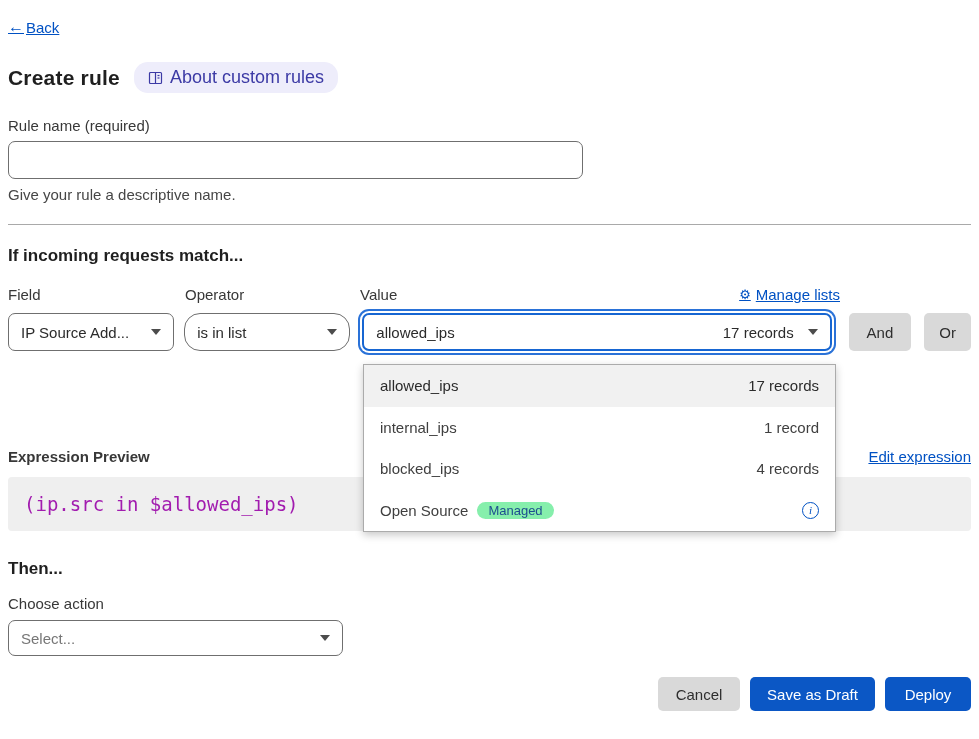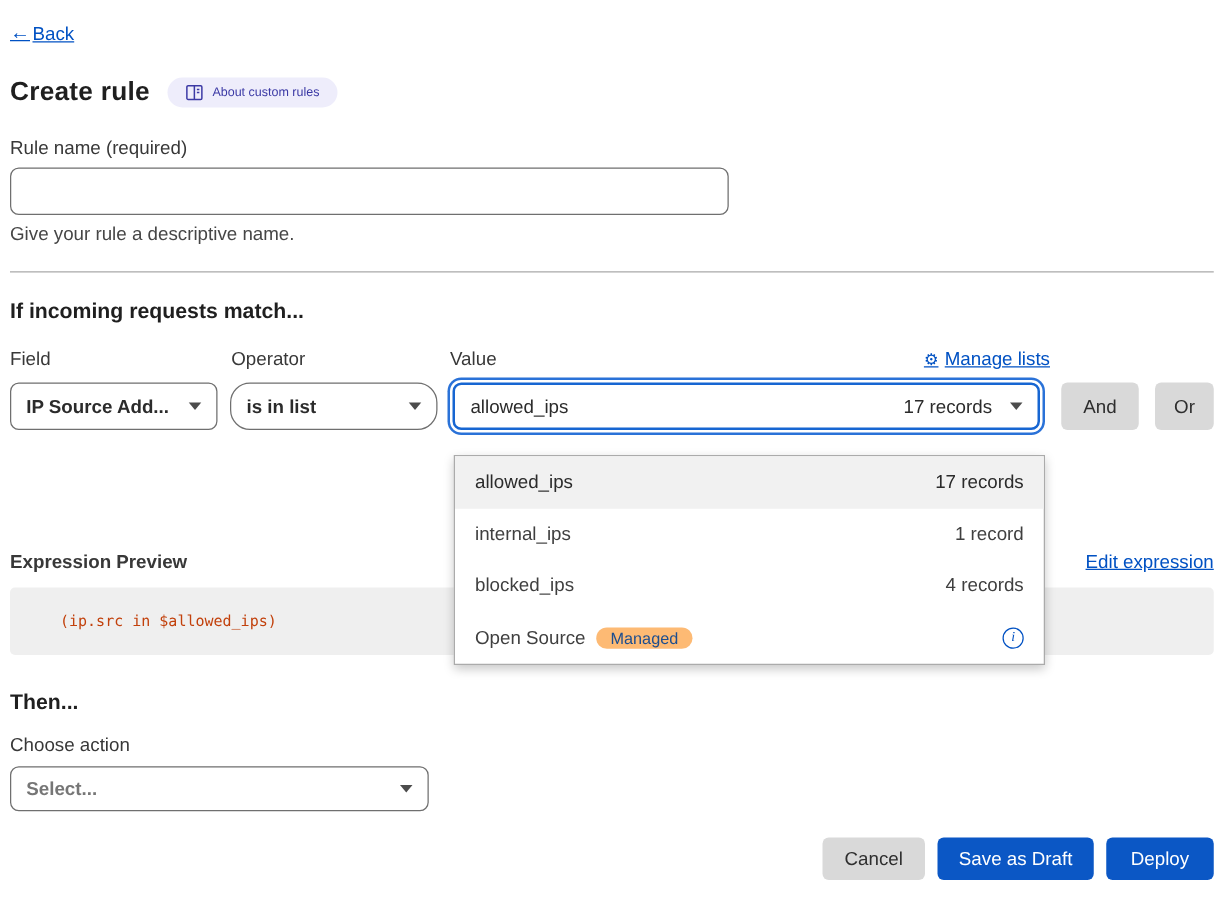--- a/index.html
+++ b/index.html
@@ -18,21 +18,21 @@
   
   .back-link { display: inline-flex; align-items: center; gap: 2px; font-size: 15px; }
   .back-arrow { text-decoration: none; color: #0051c3; font-size: 16px; }
 
   
   .title-row { margin-top: 26px; display: flex; align-items: center; gap: 14px; }
   .page-title { font-size: 21px; font-weight: bold; color: #1f1f1f; letter-spacing: .2px; }
   .about-badge {
     display: inline-flex; align-items: center; gap: 7px;
     background: #eeedfb; color: #3c3aa5;
-    font-size: 10px; padding: 5px 14px; border-radius: 14px; cursor: pointer; justify-content: center;
+    font-size: 18px; padding: 5px 14px; border-radius: 14px; cursor: pointer; justify-content: center;
   }
   .about-badge svg { display: block; }
 
   
   .form-label { margin-top: 24px; font-size: 15px; color: #383838; }
   .rule-name-input {
     margin-top: 7px; width: 575px; height: 38px;
     border: 1px solid #6f6f6f; border-radius: 7px;
     font-size: 15px; padding: 0 12px; color: #232323; display: block;
     font-family: "Liberation Sans", sans-serif;
@@ -50,21 +50,21 @@
   .lbl-operator { width: 167px; margin-right: 8px; }
   .lbl-value-wrap { width: 480px; display: flex; justify-content: space-between; align-items: flex-end; }
   .manage-lists { font-size: 15px; display: inline-flex; align-items: center; gap: 5px; }
   .gear-icon { font-size: 13px; color: #0051c3; text-decoration: none; display: inline-block; }
 
   
   .cond-row { margin-top: 10px; display: flex; align-items: center; }
   .select-box {
     height: 38px; border: 1px solid #6f6f6f; border-radius: 7px;
     display: flex; align-items: center; justify-content: space-between;
-    padding: 0 12px; font-size: 15px; color: #2b2b2b; background: #fff; cursor: pointer; font-weight: bold;
+    padding: 0 12px; font-size: 15px; color: #2b2b2b; background: #fff; cursor: pointer;
   }
   .field-select { width: 167px; margin-right: 10px; }
   .operator-select { width: 167px; margin-right: 8px; border-radius: 16px; }
   .chev { width: 0; height: 0; border-left: 5px solid transparent; border-right: 5px solid transparent; border-top: 6px solid #4c4c4c; }
   .value-combobox {
     width: 472px; height: 38px; margin-left: 4px;
     border: 2px solid #1766d2; border-radius: 7px;
     box-shadow: 0 0 0 2px #ffffff, 0 0 0 4px #2a72d8;
     display: flex; align-items: center; justify-content: space-between;
     padding: 0 12px; font-size: 15px; color: #2b2b2b; background: #fff; cursor: pointer;
@@ -82,39 +82,39 @@
     box-shadow: 0 3px 8px rgba(0,0,0,.22);
     z-index: 10;
   }
   .dd-row {
     height: 41.5px; display: flex; align-items: center; justify-content: space-between;
     padding: 0 16px; font-size: 15px; color: #3f3f3f; cursor: pointer;
   }
   .dd-row.highlighted { background: #f1f1f1; color: #2b2b2b; }
   .dd-left { display: flex; align-items: center; gap: 9px; }
   .managed-badge {
-    background: #fdba74; color: #1d4e8f; font-size: 13px;
+    background: #86efac; color: #1d4e8f; font-size: 13px;
     padding: 1px 11px; border-radius: 12px;
   }
   .info-icon {
     width: 17px; height: 17px; border: 1.5px solid #0051c3; border-radius: 50%;
     color: #0051c3; font-size: 11px; font-style: italic; font-family: "Liberation Serif", serif;
     display: inline-flex; align-items: center; justify-content: center; cursor: pointer;
   }
 
   
   .expr-header { margin-top: 97px; display: flex; justify-content: space-between; align-items: flex-end; width: 963px; }
   .expr-label { font-size: 15px; color: #383838; font-weight: bold; }
   .edit-expression { font-size: 15px; }
   .expr-box {
     margin-top: 12px; width: 963px; height: 54px;
     background: #efefef; border-radius: 4px;
     display: flex; align-items: center; padding: 0 16px;
   }
-  .expr-code { font-family: "DejaVu Sans Mono", monospace; font-size: 12px; color: #c2410c; margin-left: 24px; }
+  .expr-code { font-family: "DejaVu Sans Mono", monospace; font-size: 19px; color: #a21caf; }
 
   
   .then-heading { margin-top: 28px; font-size: 17px; font-weight: bold; color: #1f1f1f; }
   .action-label { margin-top: 16px; font-size: 15px; color: #383838; }
   .action-select { margin-top: 8px; width: 335px; height: 36px; color: #767676; }
 
   
   .footer-row { margin-top: 21px; width: 963px; display: flex; justify-content: flex-end; gap: 10px; }
   .footer-row .btn { height: 34px; font-size: 15px; border-radius: 5px; }
   .cancel-button { width: 82px; }

